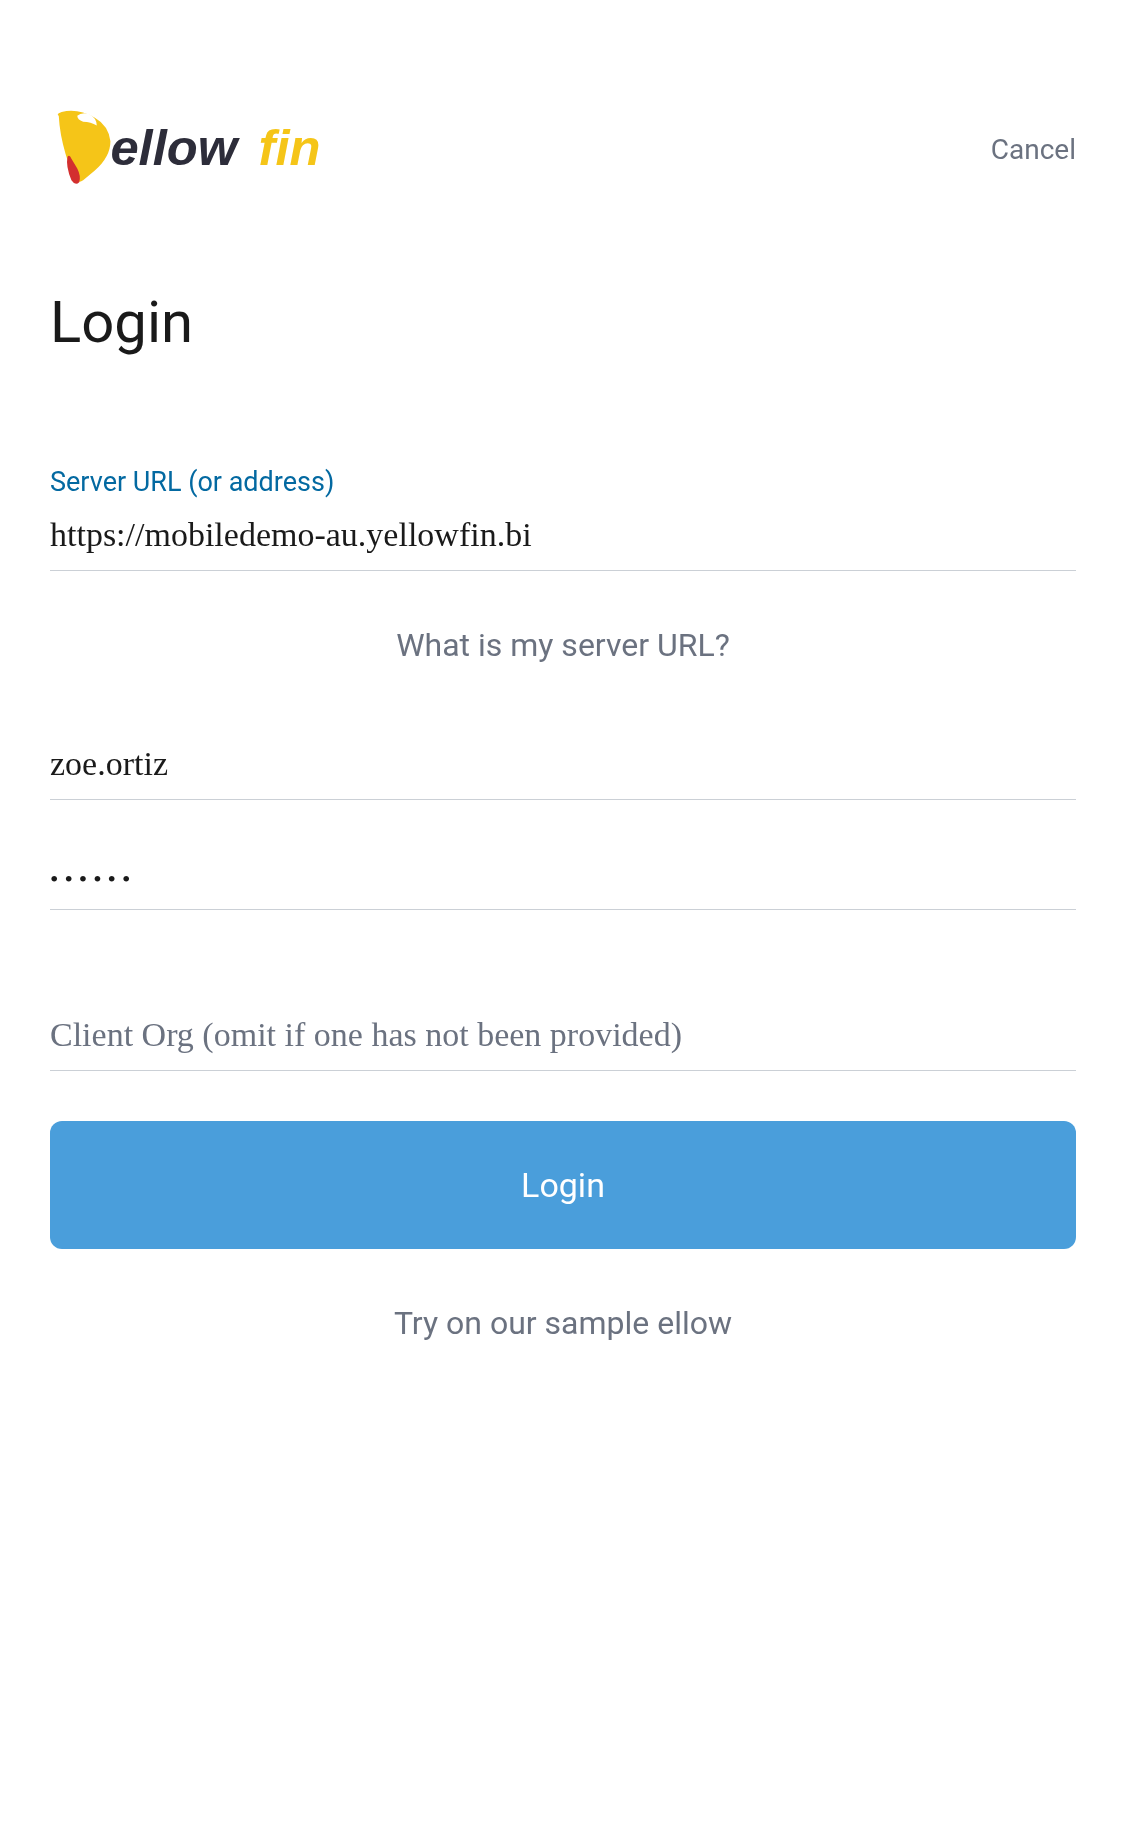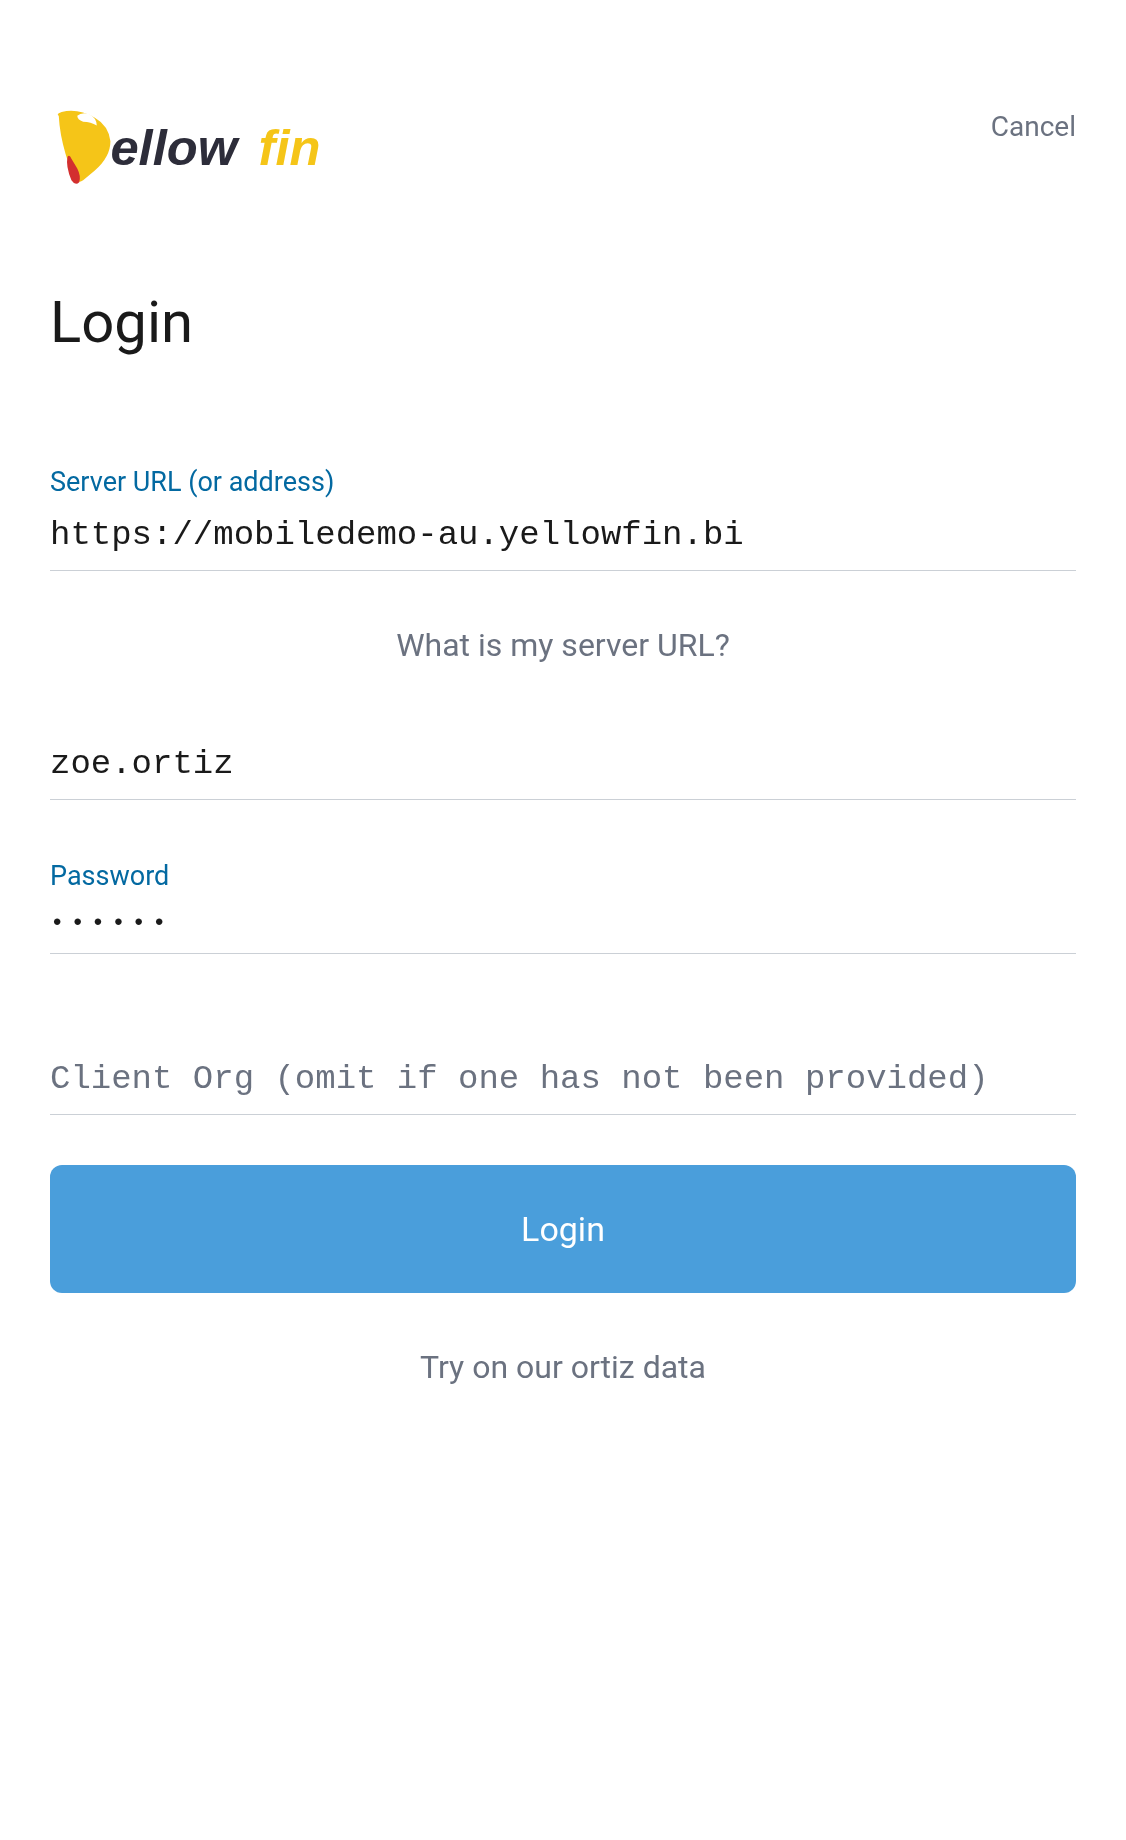--- a/index.html
+++ b/index.html
@@ -13,21 +13,21 @@
       width: 1126px;
       height: 1840px;
       padding: 0;
     }
     .container {
       padding: 110px 50px 0 50px;
     }
     .header {
       display: flex;
       justify-content: space-between;
-      align-items: flex-start;
+      align-items: center;
       margin-bottom: 100px;
     }
     .logo {
       display: flex;
       align-items: center;
     }
     .logo svg {
       height: 78px;
     }
     .cancel-link {
@@ -53,21 +53,21 @@
     }
     .field-input {
       width: 100%;
       border: none;
       border-bottom: 1.5px solid #cbd0d6;
       font-size: 34px;
       color: #1a1a1a;
       padding: 6px 0 16px 0;
       outline: none;
       background: transparent;
-      font-family: Liberation Mono, monospace;
+      font-family: Liberation Serif, serif;
     }
     .field-input::placeholder {
       color: #6b7280;
     }
     .field-input.password-dots {
       letter-spacing: 6px;
       font-size: 24px;
     }
     .help-link {
       text-align: center;
@@ -136,24 +136,23 @@
     <input type="text" class="field-input" value="https://mobiledemo-au.yellowfin.bi" style="">
   </div>
 
   <div class="help-link">What is my server URL?</div>
 
   <div class="field field-username">
     <input type="text" class="field-input" value="zoe.ortiz" style="">
   </div>
 
   <div class="field field-password">
-    <label class="field-label">Password</label>
     <input type="text" class="field-input password-dots" value="••••••" style="">
   </div>
 
   <div class="field field-clientorg">
     <input type="text" class="field-input" placeholder="Client Org (omit if one has not been provided)" style="">
   </div>
 
   <button class="login-button">Login</button>
 
-  <div class="sample-link">Try on our ortiz data</div>
+  <div class="sample-link">Try on our sample ellow</div>
 </div>
 
 </body></html>

